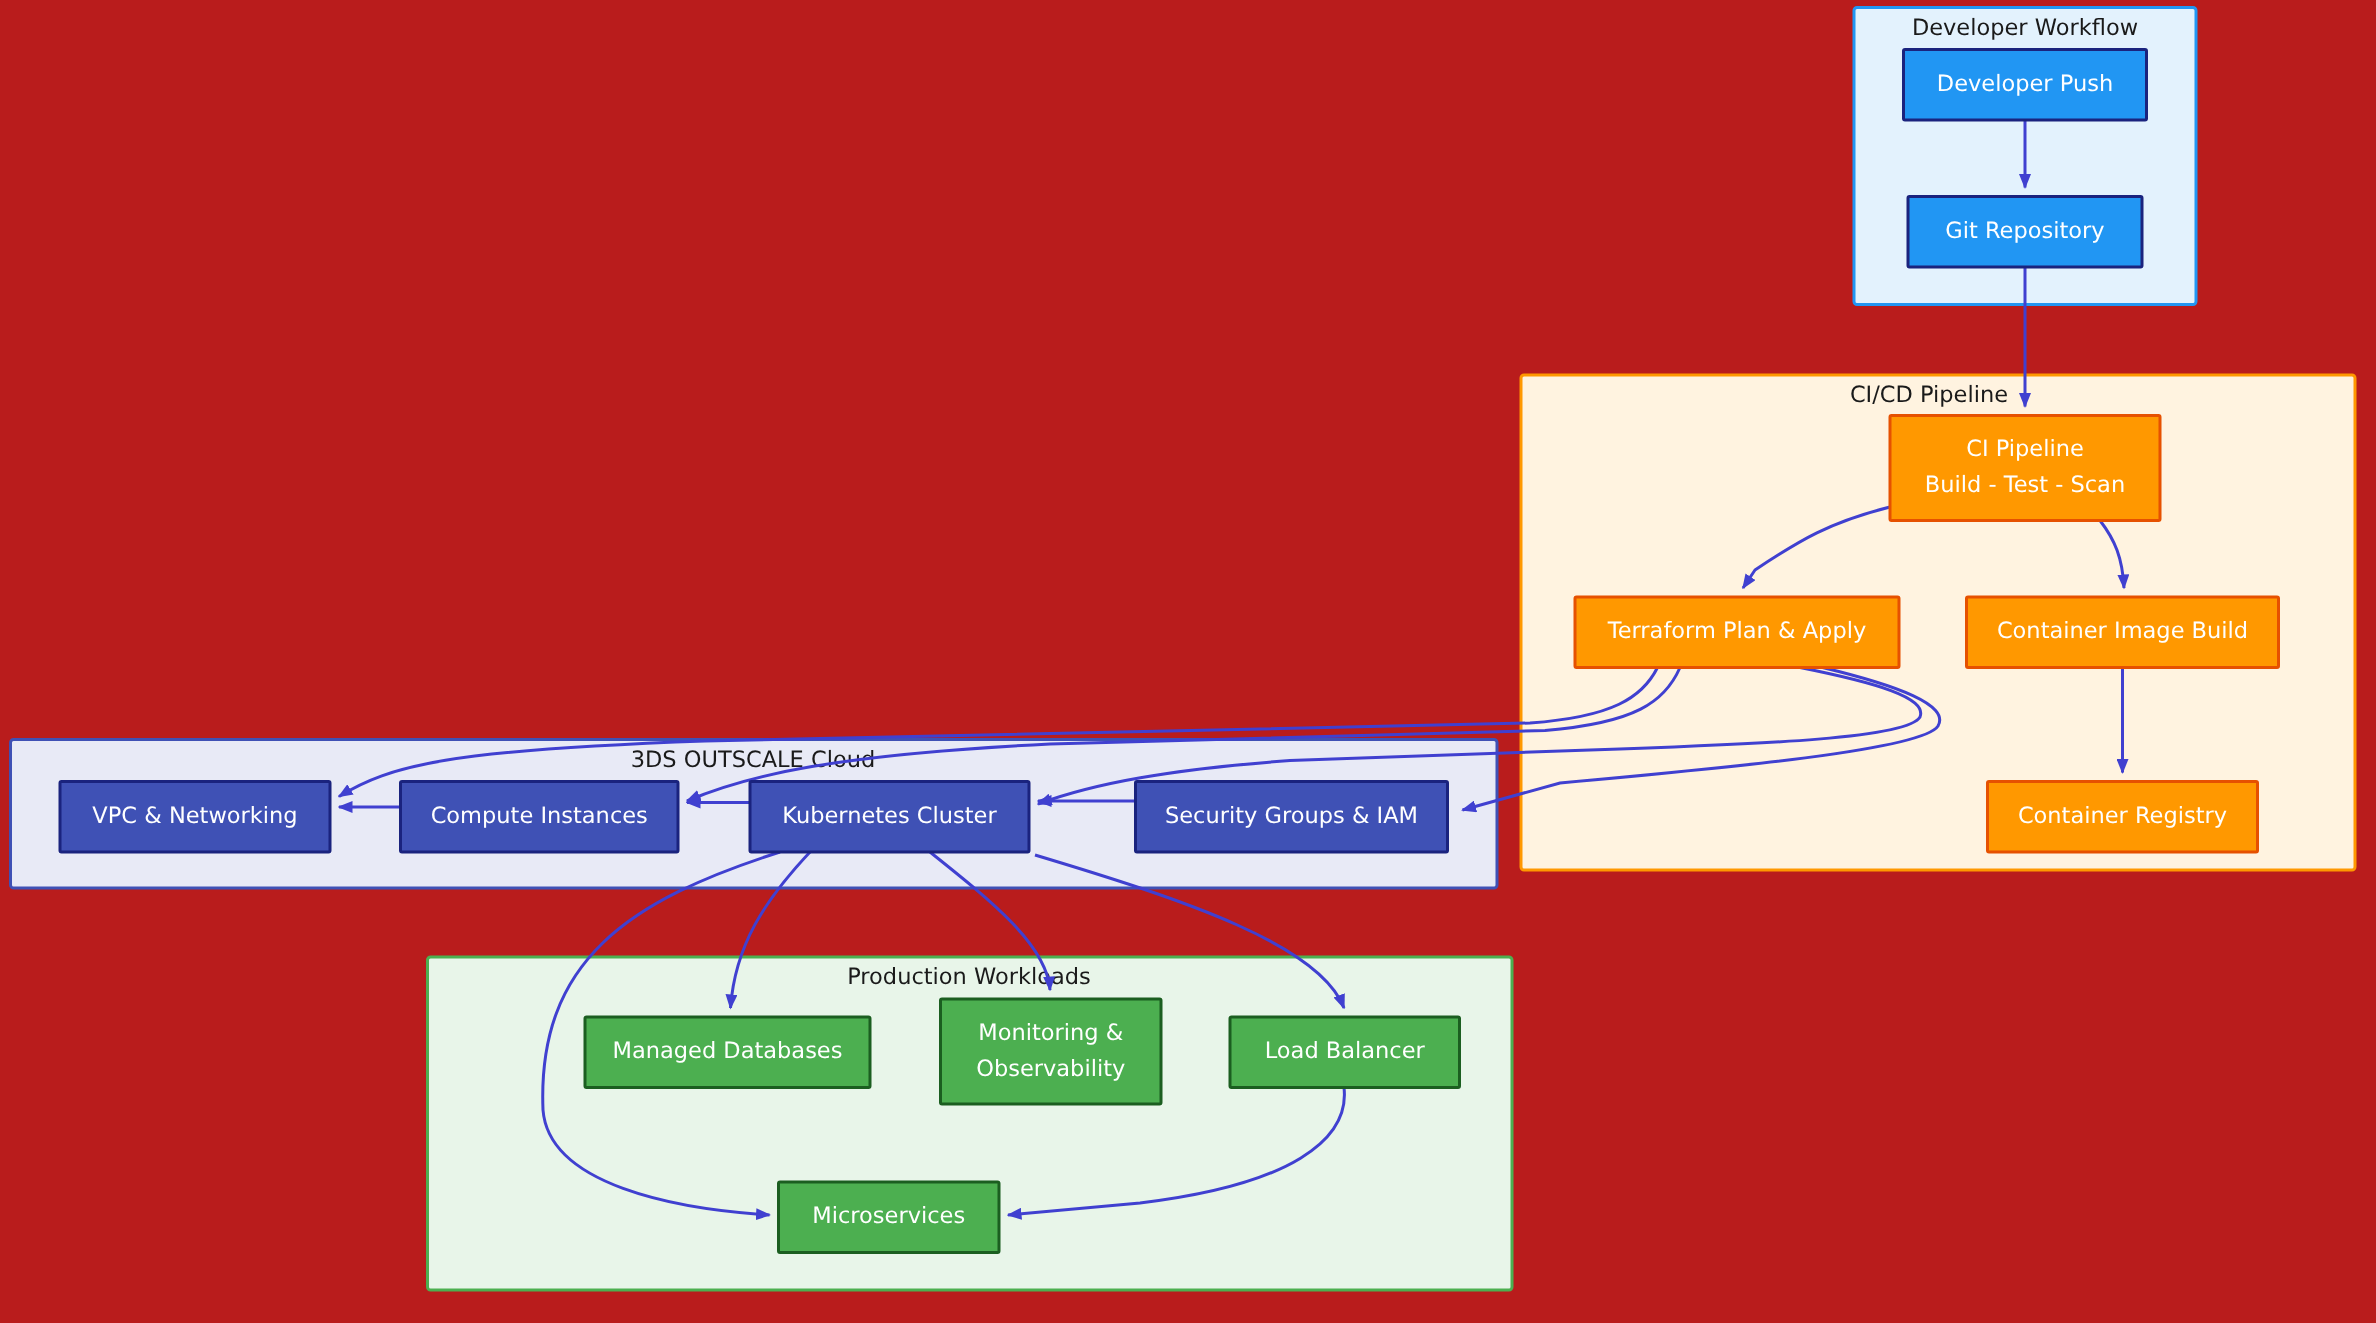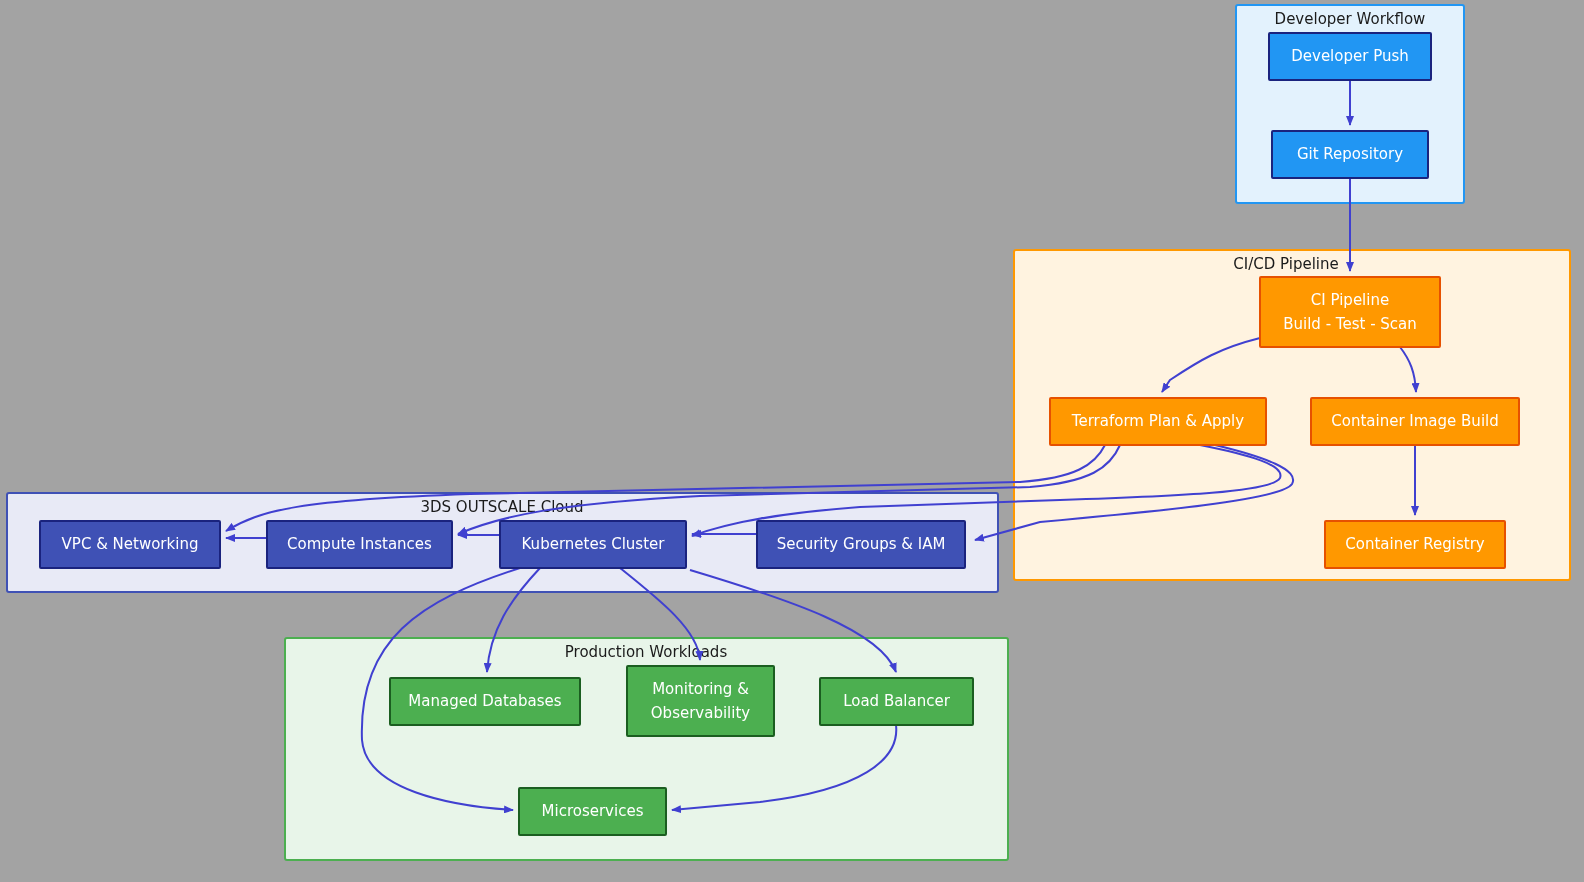--- a/index.html
+++ b/index.html
@@ -4,21 +4,21 @@
 <style>
   html, body {
     margin: 0;
     padding: 0;
     background: #ffffff;
   }
   #diagram-root {
     position: relative;
     width: 1584px;
     height: 882px;
-    background: #a3a3a3;
+    background: #b91c1c;
     font-family: "DejaVu Sans", sans-serif;
     overflow: hidden;
   }
   svg.flow {
     position: absolute;
     top: 0;
     left: 0;
     width: 1584px;
     height: 882px;
   }

